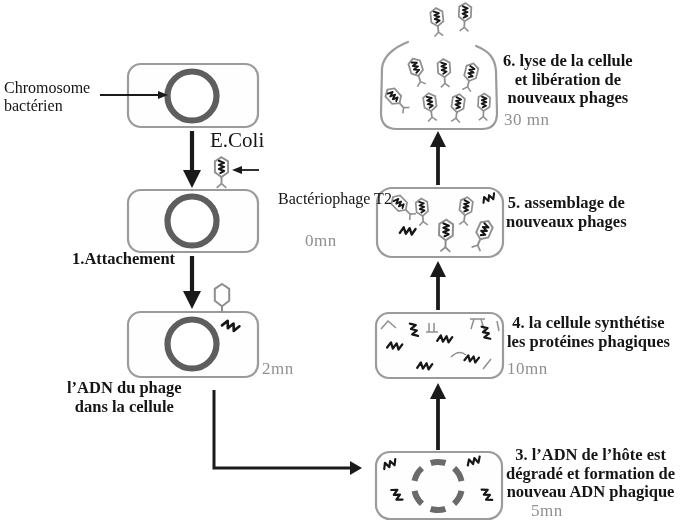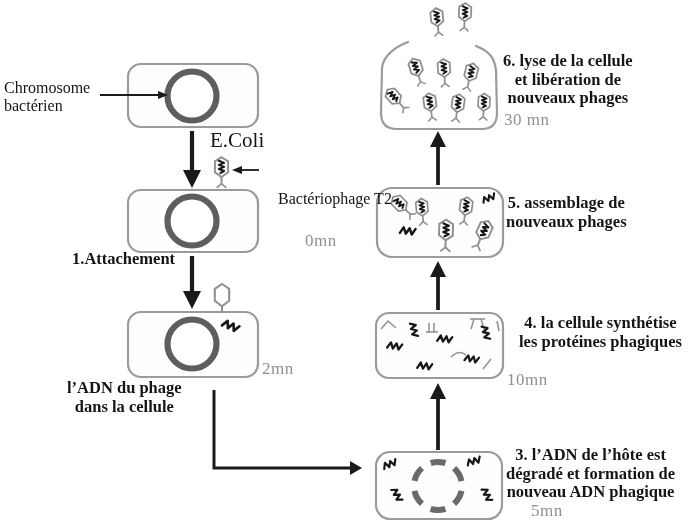--- a/index.html
+++ b/index.html
@@ -155,25 +155,25 @@
     <div>dans la cellule</div>
   </div>
 
   <div class="txt step" style="left:506px;top:446px;">
     <div>3. l’ADN de l’hôte est</div>
     <div>dégradé  et formation de</div>
     <div>nouveau ADN phagique</div>
   </div>
   <div class="txt time" style="left:531px;top:501px;">5mn</div>
 
-  <div class="txt step" style="left:507px;top:314px;margin-left:12px;">
+  <div class="txt step" style="left:507px;top:314px;">
     <div>4. la cellule synthétise</div>
     <div>les protéines phagiques</div>
   </div>
-  <div class="txt time" style="left:507px;top:370px;">10mn</div>
+  <div class="txt time" style="left:507px;top:359px;">10mn</div>
 
   <div class="txt step" style="left:506px;top:194px;">
     <div>5. assemblage de</div>
     <div>nouveaux phages</div>
   </div>
 
   <div class="txt step" style="left:503px;top:52px;">
     <div>6. lyse de la cellule</div>
     <div>et libération de</div>
     <div>nouveaux phages</div>

